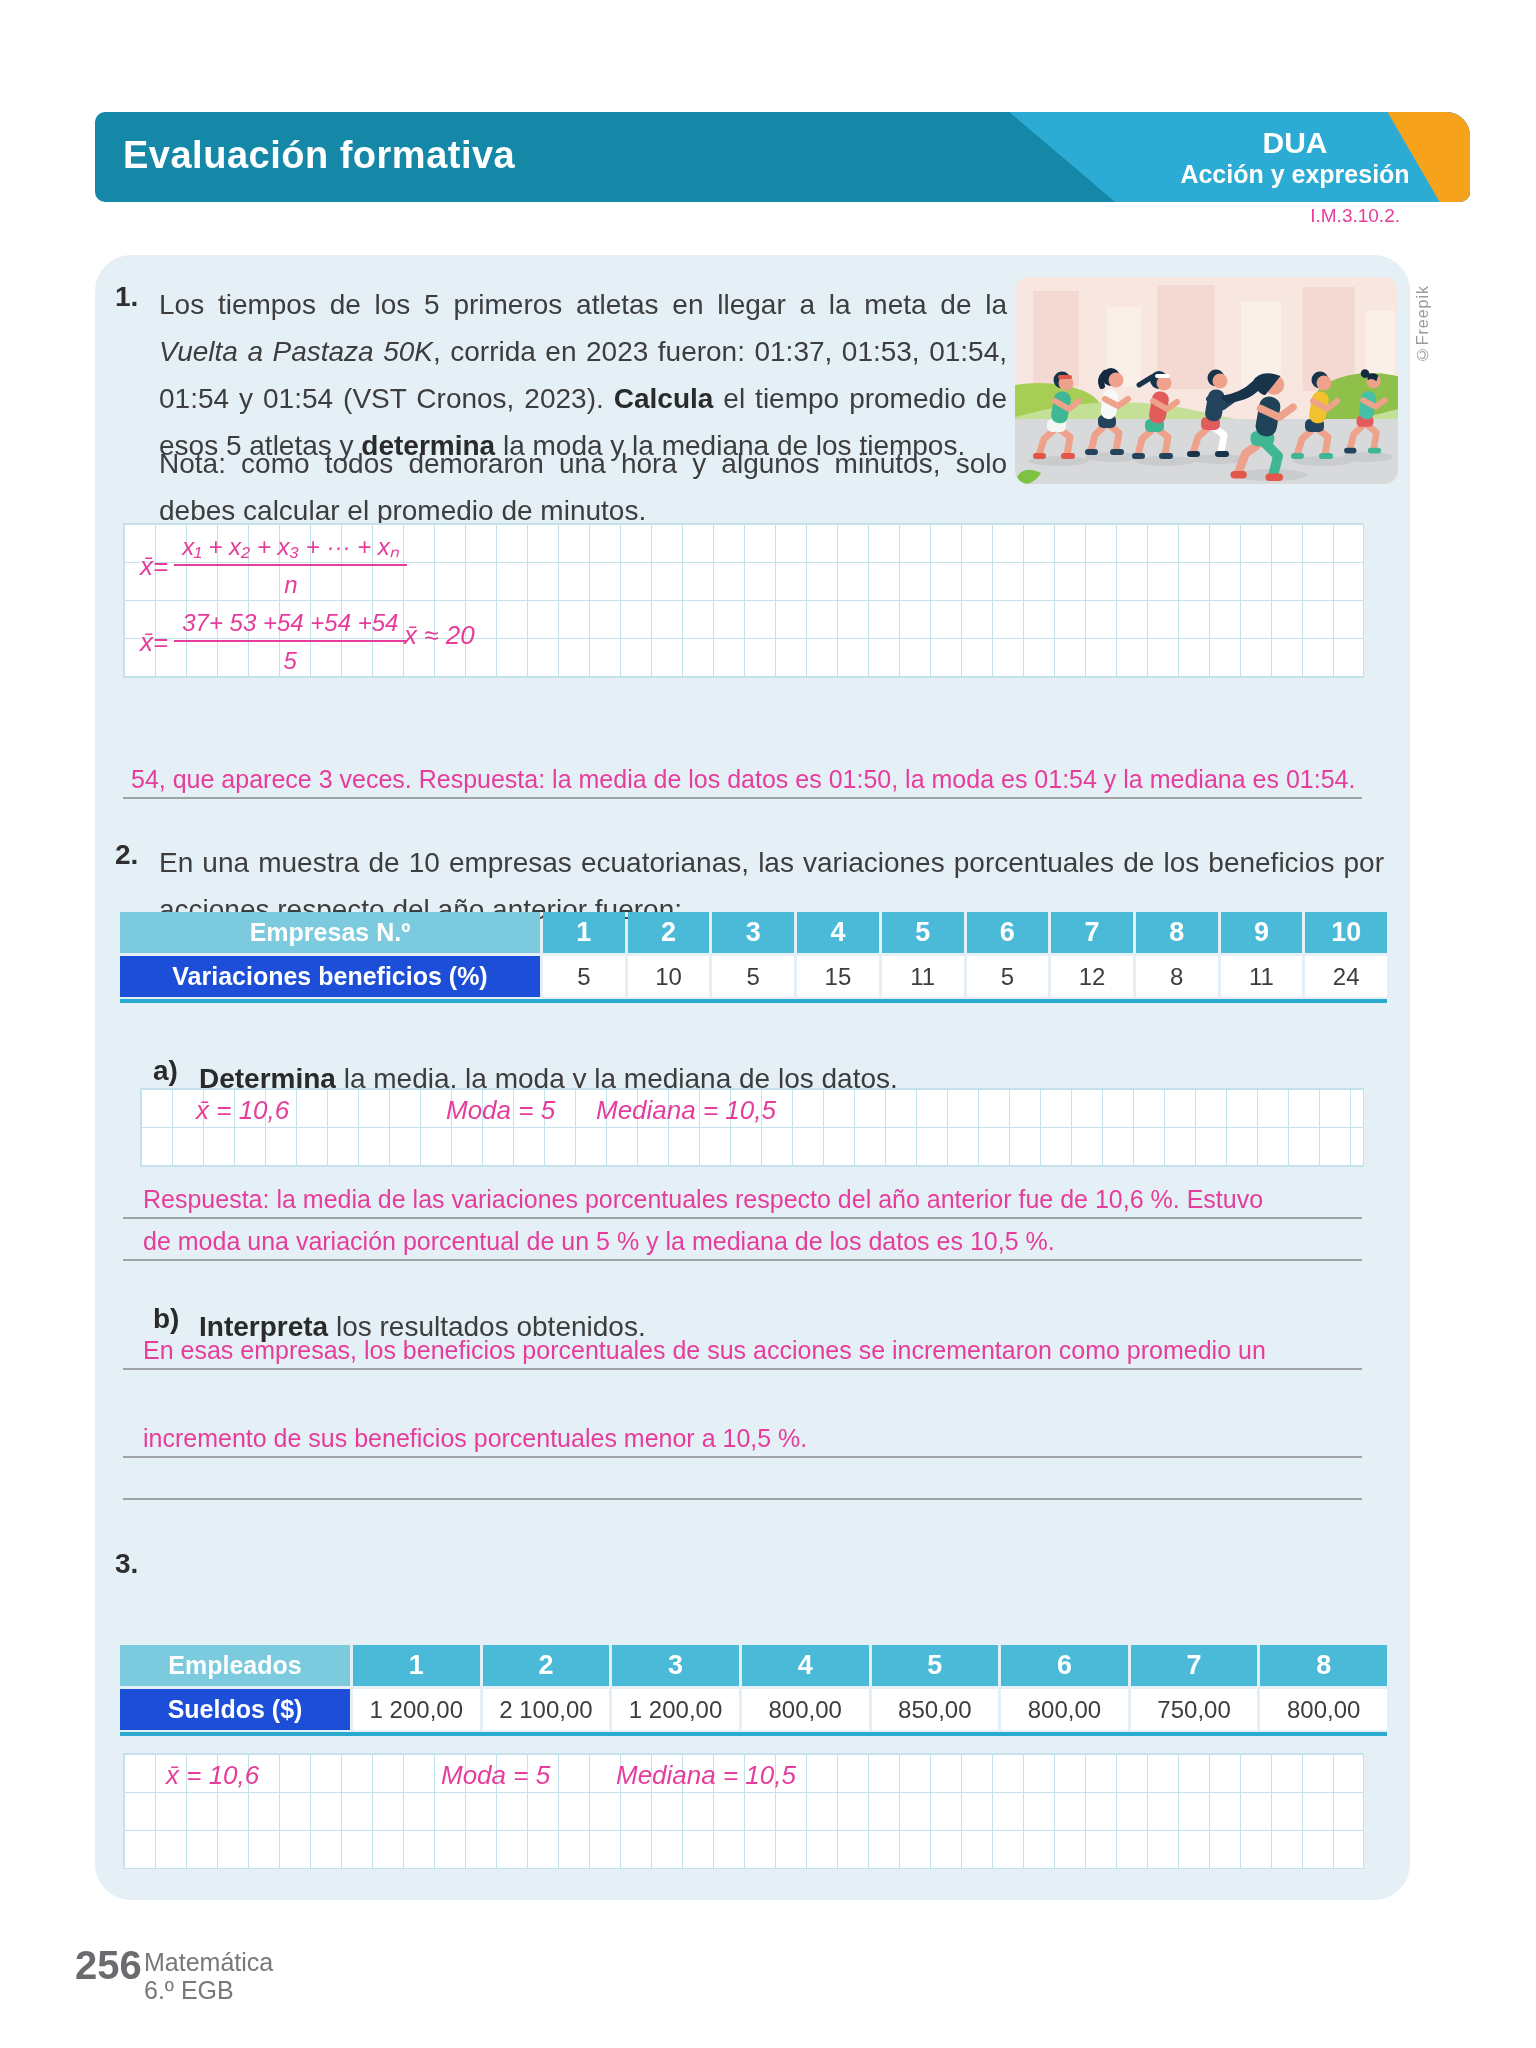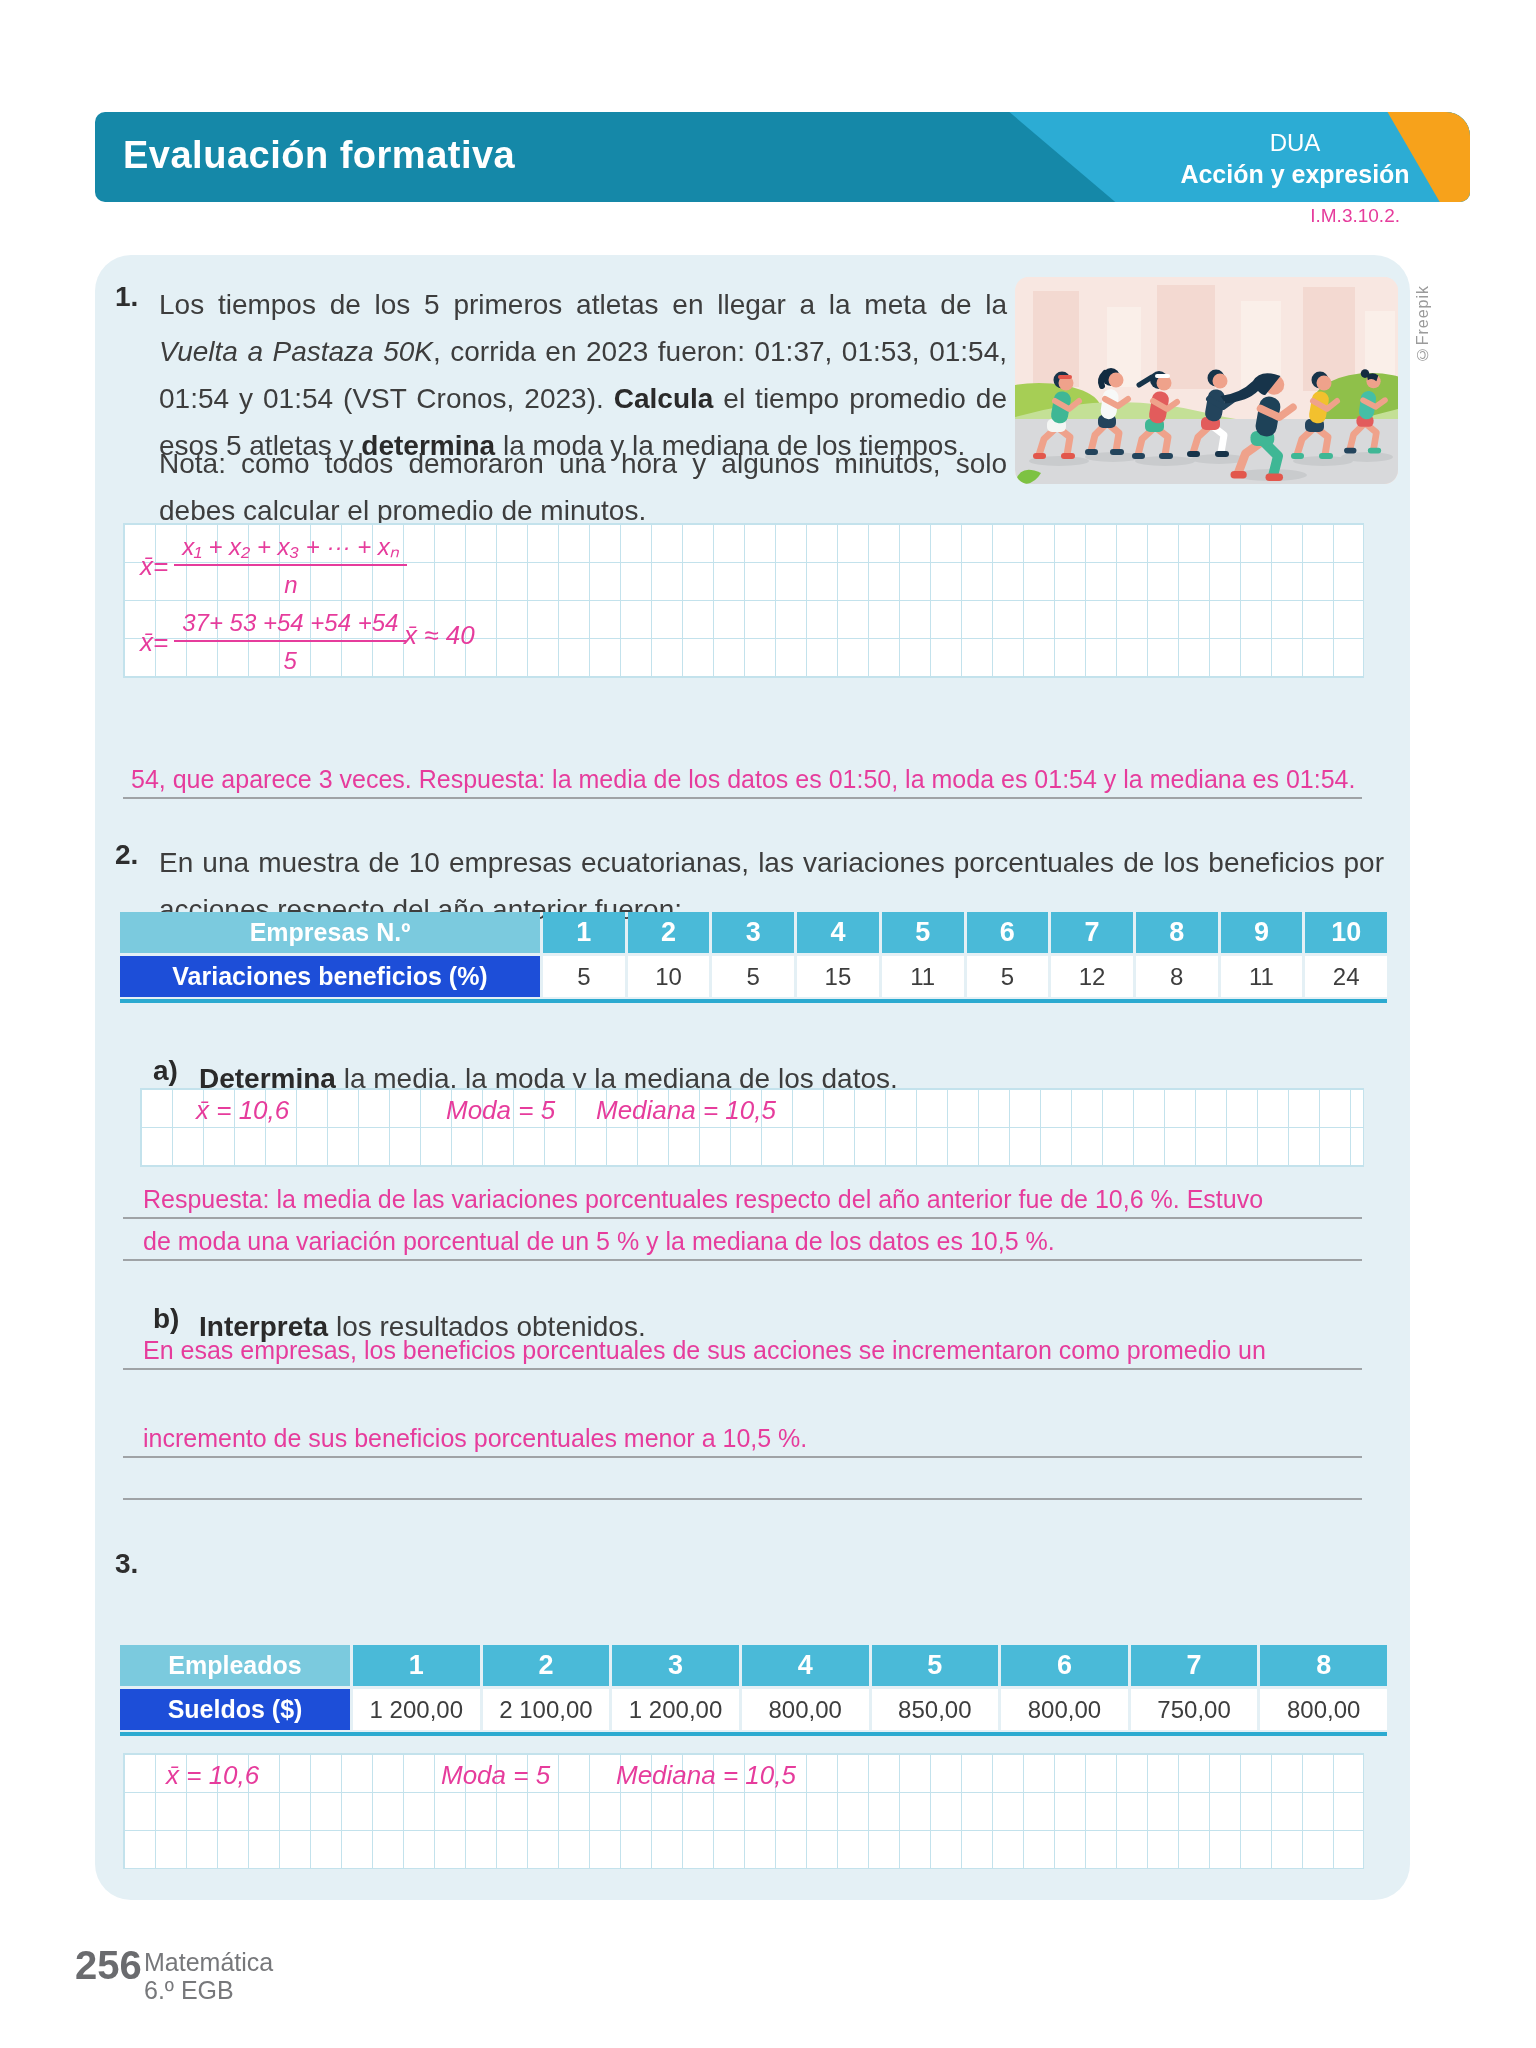--- a/index.html
+++ b/index.html
@@ -11,21 +11,21 @@
   .header-bar{position:absolute;left:95px;top:112px;width:1375px;height:90px;
     background:#1588A8;border-radius:10px 24px 10px 10px;overflow:hidden;}
   .header-light{position:absolute;inset:0;background:#2CACD4;
     clip-path:polygon(66.5% 0,100% 0,100% 100%,74.2% 100%);}
   .header-orange{position:absolute;inset:0;background:#F7A21B;
     clip-path:polygon(94% 0,100% 0,100% 100%,97.8% 100%);}
   .header-title{position:absolute;left:28px;top:50%;transform:translateY(-54%);
     color:#fff;font-size:38px;font-weight:bold;letter-spacing:.5px;}
   .dua{position:absolute;left:1055px;top:0;width:290px;height:100%;
     display:flex;flex-direction:column;align-items:center;justify-content:center;color:#fff;}
-  .dua-title{font-size:24px;font-weight:normal;line-height:34px;}
+  .dua-title{font-size:30px;font-weight:bold;line-height:34px;}
   .dua-sub{font-size:25px;font-weight:bold;line-height:28px;}
   .code{position:absolute;top:205px;right:136px;color:#E63C9C;font-size:19px;}
 
   
   .card{position:absolute;left:95px;top:255px;width:1315px;height:1645px;
     background:#E4F0F5;border-radius:36px;}
   .abs{position:absolute;}
   .qnum{font-size:28px;font-weight:bold;color:#2e2e2e;}
   .qtext{font-size:28px;line-height:47px;text-align:justify;color:#3d3d3d;}
   .qtext i{font-style:italic;}
@@ -221,21 +221,21 @@
         <span class="den">n</span>
       </span>
     </div>
     <div class="abs feq hand" style="left:16px;top:84px;">
       <span>x̄=</span>
       <span class="frac">
         <span class="num">37+ 53 +54 +54 +54</span>
         <span class="den">5</span>
       </span>
     </div>
-    <div class="abs hand" style="left:280px;top:96px;">x̄ ≈ 40</div>
+    <div class="abs hand" style="left:280px;top:96px;">x̄ ≈ 20</div>
   </div>
 
   <div class="ansline" style="top:502px;">54, que aparece 3 veces. Respuesta: la media de los datos es 01:50, la moda es 01:54 y la mediana es 01:54.</div>
 
   <div class="abs qnum" style="left:20px;top:584px;">2.</div>
   <div class="abs qtext" style="left:64px;top:584px;width:1225px;">En una muestra de 10 empresas ecuatorianas, las variaciones porcentuales de los beneficios por acciones respecto del año anterior fueron:</div>
 
   <div class="tbl" style="left:25px;top:657px;width:1267px;">
     <div class="trow">
       <div class="tcell tlab1" style="flex:0 0 420px;">Empresas N.º</div>

